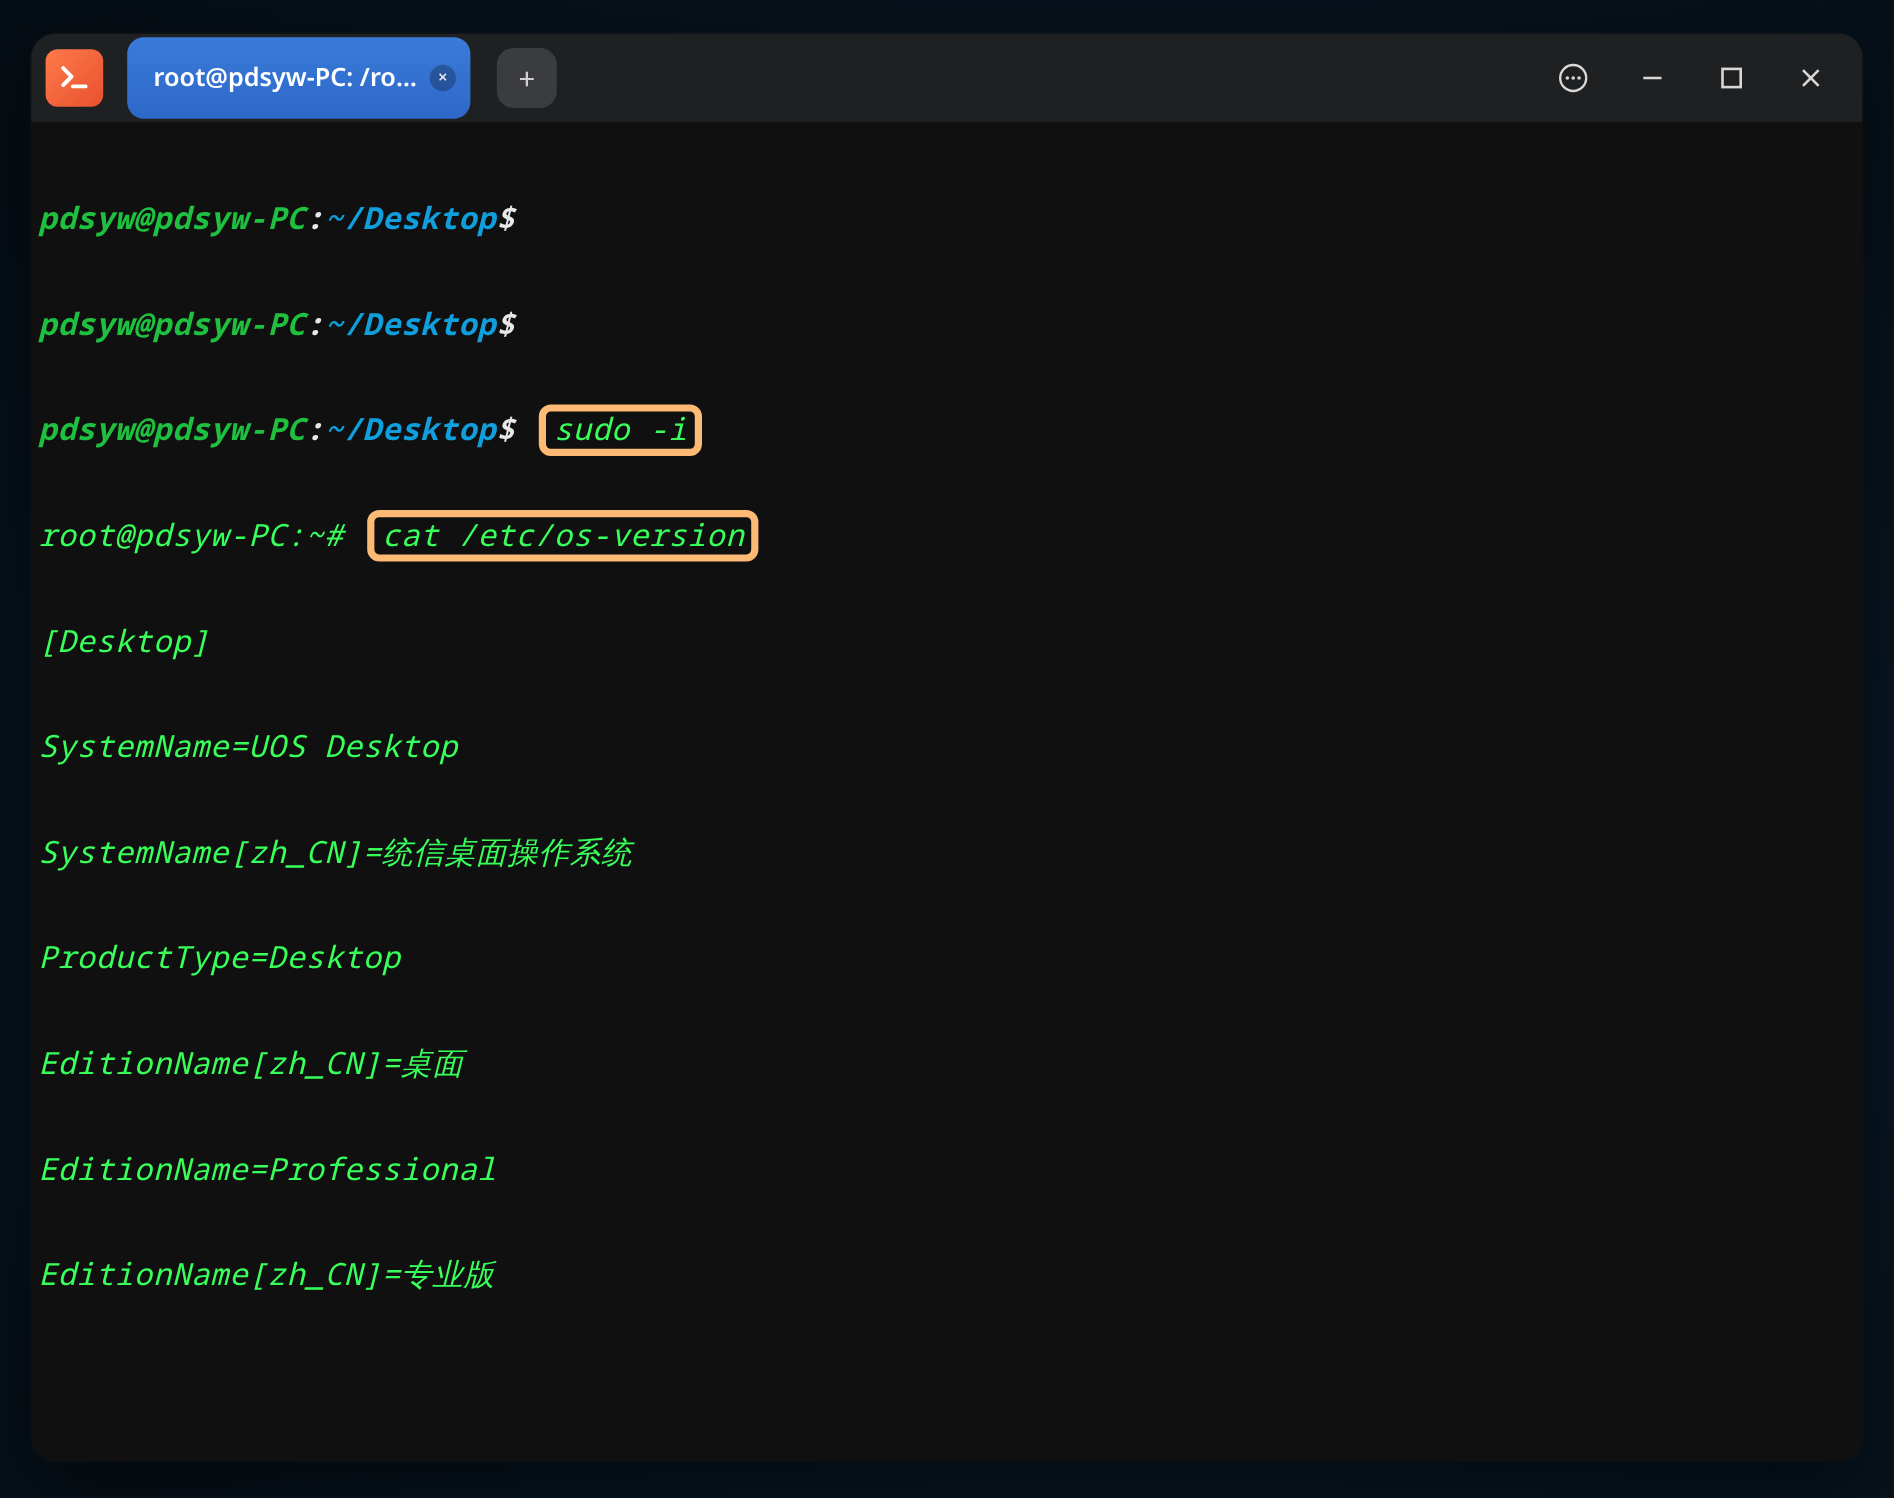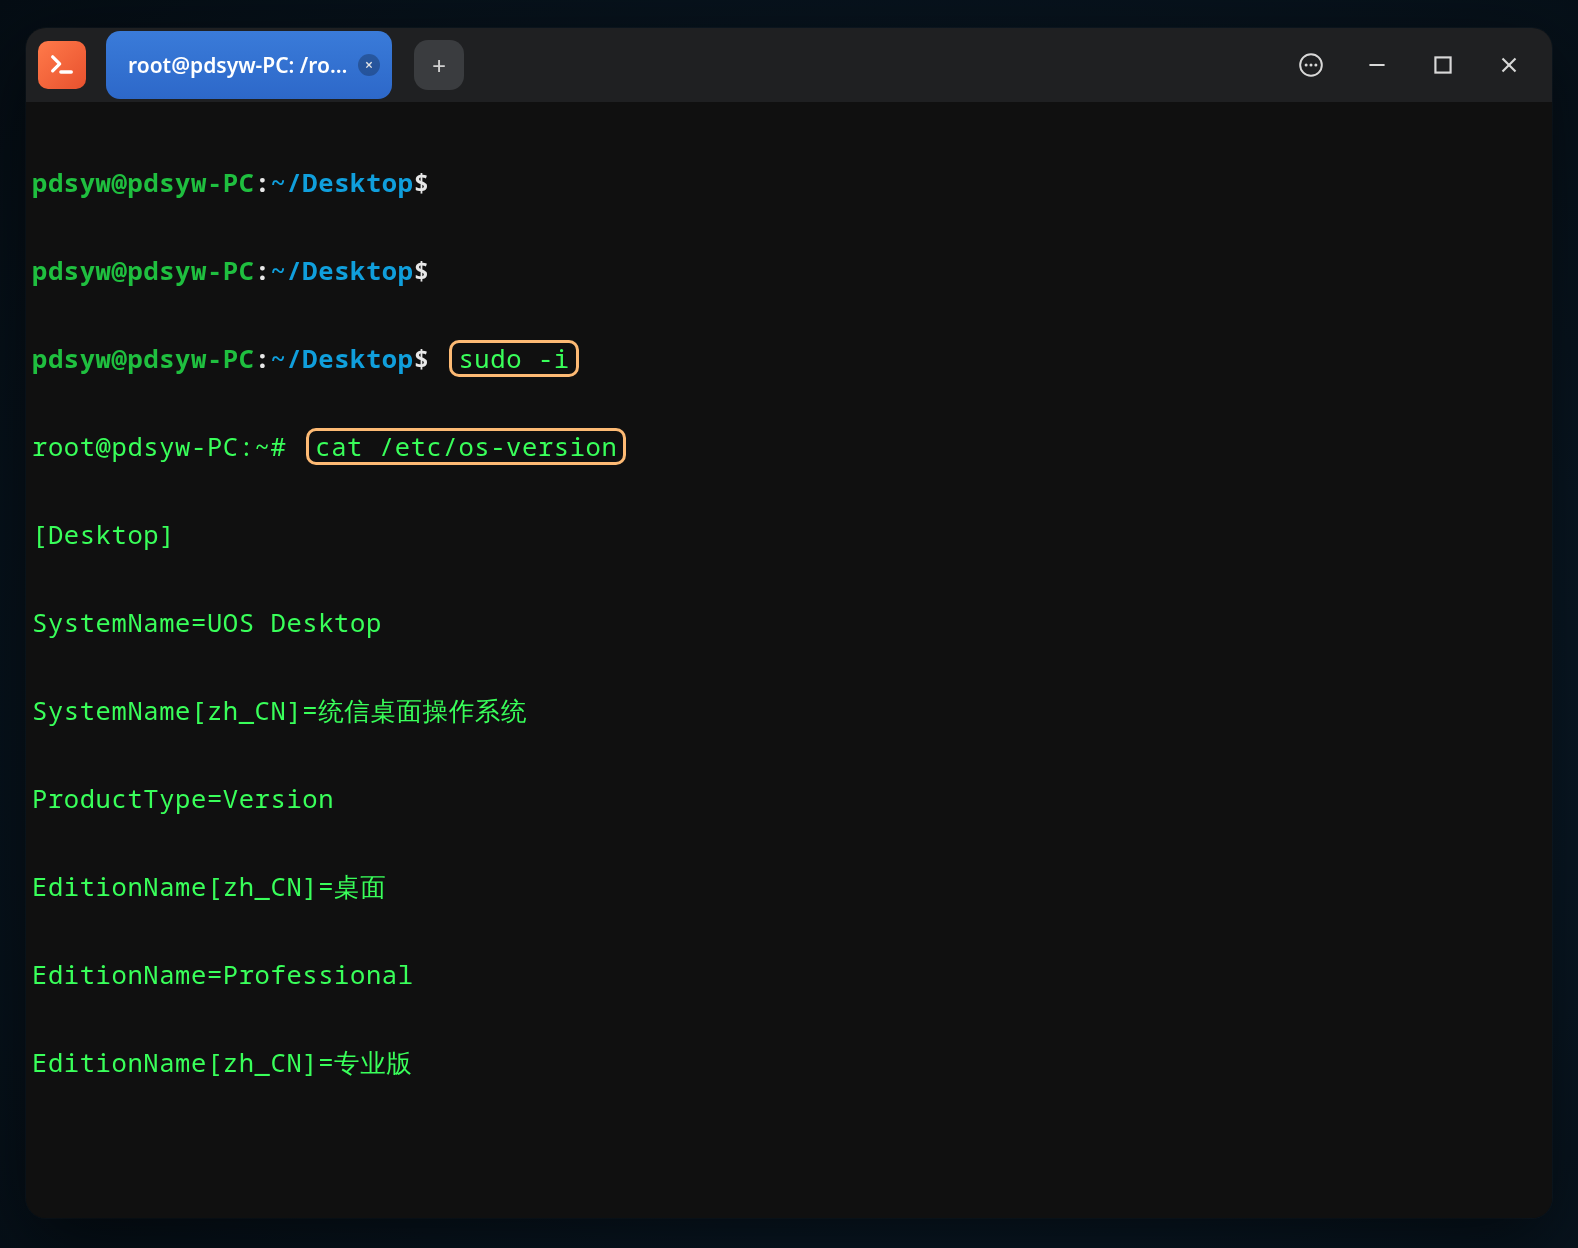--- a/index.html
+++ b/index.html
@@ -117,30 +117,30 @@
   .at   { color: #1fbf3f; font-weight: 700; }
   .colon{ color: #e8e8e8; font-weight: 700; }
   .path { color: #109fdc; font-weight: 700; }
   .ps   { color: #e8e8e8; font-weight: 700; }
   .cmd  { color: #39ff5a; }
   .out  { color: #39ff5a; }
   .root-prompt { color: #39ff5a; }
   .hi   { color: #39ff5a; }
 
   .hl-box {
-    border: 3px solid #fdba74;
+    border: 6px solid #fdba74;
     border-radius: 10px;
     padding: 2px 6px 2px 6px;
     margin-left: 4px;
     background: transparent;
     display: inline-block;
     line-height: 1.05;
     white-space: pre;
   }
-  .line { display: block; }
+  .line { display: block; font-style: italic; }
 </style>
 </head>
 <body>
 
 <div class="desktop">
   <div class="window">
 
     <div class="titlebar">
       <div class="app-icon">
         <svg viewBox="0 0 24 24">
@@ -190,21 +190,21 @@
 
     <div class="terminal-area">
       <div class="term">
 <span class="line"><span class="user">pdsyw</span><span class="at">@</span><span class="host">pdsyw-PC</span><span class="colon">:</span><span class="path">~/Desktop</span><span class="ps">$</span> <span class="cmd"></span></span>
 <span class="line"><span class="user">pdsyw</span><span class="at">@</span><span class="host">pdsyw-PC</span><span class="colon">:</span><span class="path">~/Desktop</span><span class="ps">$</span> <span class="cmd"></span></span>
 <span class="line"><span class="user">pdsyw</span><span class="at">@</span><span class="host">pdsyw-PC</span><span class="colon">:</span><span class="path">~/Desktop</span><span class="ps">$</span> <span class="hl-box"><span class="cmd">sudo -i</span></span></span>
 <span class="line"><span class="root-prompt">root@pdsyw-PC:~#</span> <span class="hl-box"><span class="cmd">cat /etc/os-version</span></span></span>
 <span class="line out">[Desktop]</span>
 <span class="line out">SystemName=UOS Desktop</span>
 <span class="line out">SystemName[zh_CN]=统信桌面操作系统</span>
-<span class="line out">ProductType=Version</span>
+<span class="line out">ProductType=Desktop</span>
 <span class="line out">EditionName[zh_CN]=桌面</span>
 <span class="line out">EditionName=Professional</span>
 <span class="line out">EditionName[zh_CN]=专业版</span>
 
 
 
 
 
 
 

